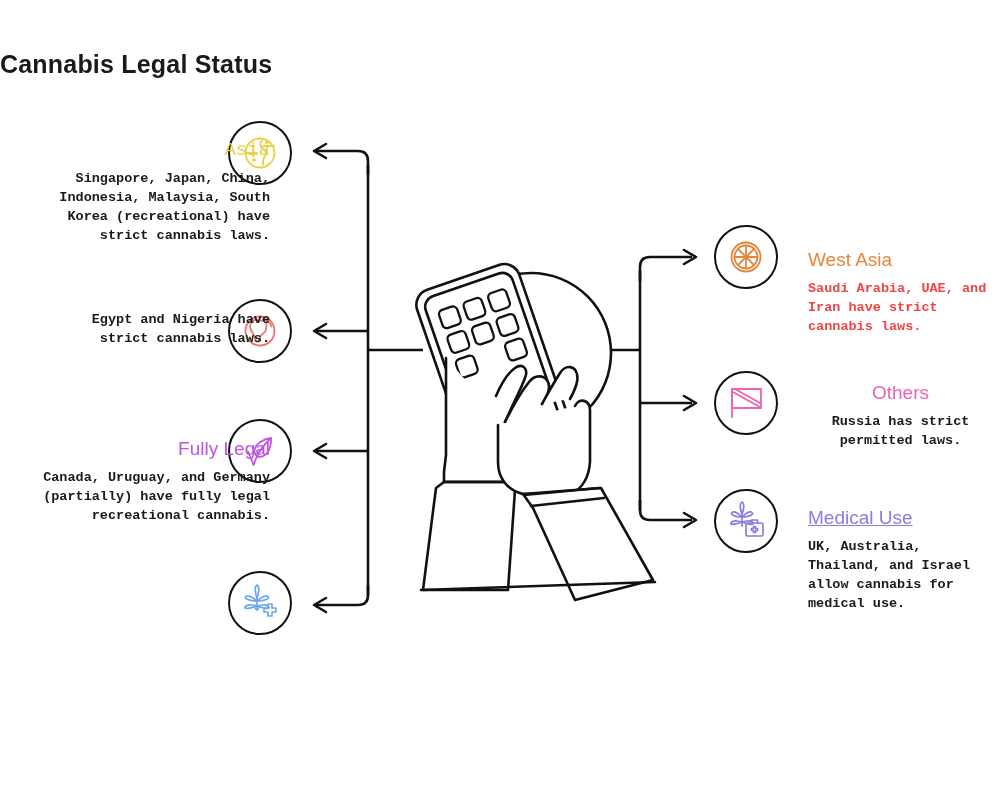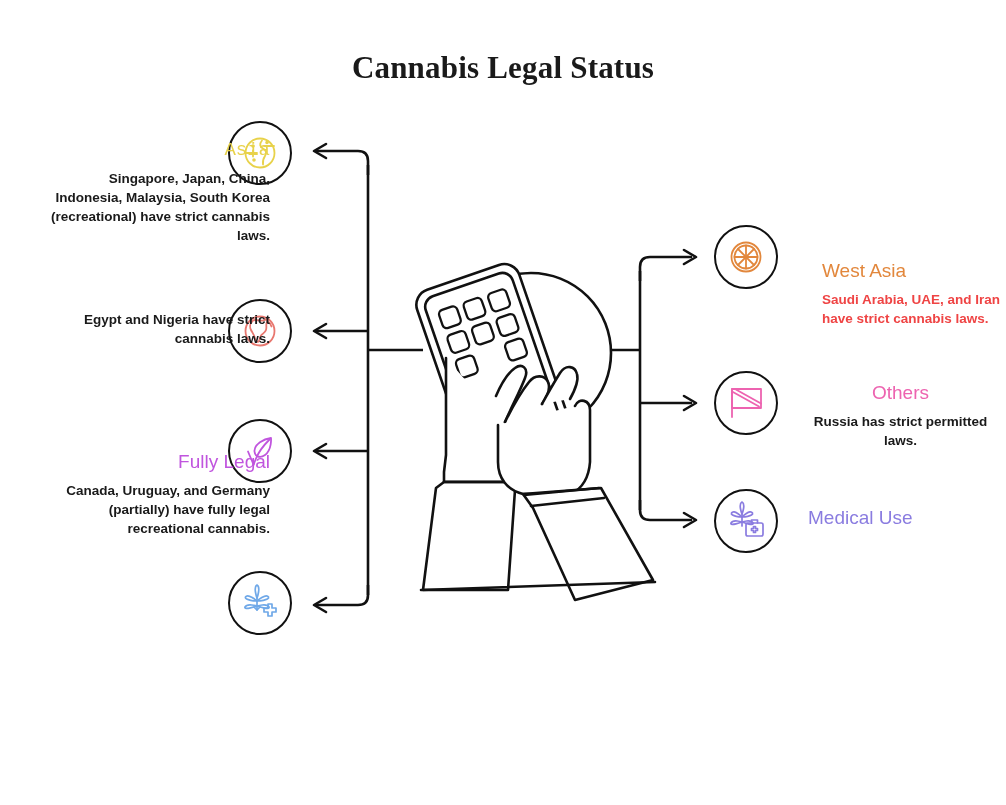--- a/index.html
+++ b/index.html
@@ -19,26 +19,24 @@
     background: #ffffff;
     overflow: hidden;
   }
 
   
   #page-title {
     position: absolute;
     left: 0;
     top: 50px;
     width: 1006px;
-    text-align: center;
-    font-size: 31px;
+    font-size: 25px;
     font-weight: bold;
     color: #1a1a1a;
     letter-spacing: 0.2px;
-    font-family: Liberation Serif, serif;
   }
 
   
   #connectors {
     position: absolute;
     left: 0;
     top: 0;
     width: 1006px;
     height: 805px;
     pointer-events: none;
@@ -82,20 +80,21 @@
 
   .node-label {
     font-size: 19px;
     font-weight: normal;
     line-height: 1.2;
     margin-bottom: 7px;
   }
   .node-desc {
     font-size: 13.5px;
     line-height: 1.42;
+    font-family: Liberation Mono, monospace;
   }
   .node-desc.bold  { font-weight: bold; color: #1a1a1a; }
   .node-desc.grey  { font-weight: bold; color: #ef4444; }
 </style>
 </head>
 <body>
 
 <div id="canvas">
 
   <div id="page-title">Cannabis Legal Status</div>
@@ -215,21 +214,21 @@
 
   <div class="icon-badge" style="left:228px; top:419px;">
     <svg width="40" height="40" viewBox="0 0 40 40" fill="none" stroke="#C055DE" stroke-width="1.8" stroke-linecap="round" stroke-linejoin="round">
       <path d="M31 7 C31 7 32 19 25 24 C19.5 28 14 25 14.5 19.5
                C15 13 23 8 31 7 Z"></path>
       <path d="M29.5 8.5 C24 14 19 20 16 27.5 C14 32.5 13.5 34 13.5 34"></path>
       <path d="M8 20.5 L13.5 33.5"></path>
     </svg>
   </div>
   <div class="node-text left" style="left:40px; top:438px;">
-    <div class="node-label" style="color:#C055DE;margin-top:13px;">Fully Legal</div>
+    <div class="node-label" style="color:#C055DE;">Fully Legal</div>
     <div class="node-desc bold">Canada, Uruguay, and Germany (partially) have fully legal recreational cannabis.</div>
   </div>
 
   <div class="icon-badge" style="left:228px; top:571px;">
     <svg width="42" height="42" viewBox="0 0 42 42" fill="none" stroke="#6FA8E8" stroke-width="1.7" stroke-linecap="round" stroke-linejoin="round">
 
       <path d="M18 28 L18 14"></path>
       <path d="M18 16 C18 16 14 5 18 3 C22 5 18 16 18 16 Z"></path>
       <path d="M18 19 C18 19 9 11 6.5 15 C5 18.5 18 19 18 19 Z"></path>
       <path d="M18 19 C18 19 27 11 29.5 15 C31 18.5 18 19 18 19 Z"></path>
@@ -244,21 +243,21 @@
   <div class="icon-badge" style="left:714px; top:225px;">
     <svg width="40" height="40" viewBox="0 0 40 40" fill="none" stroke="#E2873C" stroke-width="1.8" stroke-linecap="round" stroke-linejoin="round">
       <circle cx="20" cy="20" r="14.5"></circle>
       <circle cx="20" cy="20" r="11.5"></circle>
       <line x1="20" y1="8.5" x2="20" y2="31.5"></line>
       <line x1="8.5" y1="20" x2="31.5" y2="20"></line>
       <line x1="12" y1="12" x2="28" y2="28"></line>
       <line x1="28" y1="12" x2="12" y2="28"></line>
     </svg>
   </div>
-  <div class="node-text right" style="left:808px; top:260px;margin-left:14px;">
+  <div class="node-text right" style="left:808px; top:249px;">
     <div class="node-label" style="color:#E2873C;">West Asia</div>
     <div class="node-desc grey">Saudi Arabia, UAE, and Iran have strict cannabis laws.</div>
   </div>
 
   <div class="icon-badge" style="left:714px; top:371px;">
     <svg width="42" height="42" viewBox="0 0 42 42" fill="none" stroke="#ED63B0" stroke-width="1.8" stroke-linecap="round" stroke-linejoin="round">
       <path d="M7 7 L7 35"></path>
       <rect x="7" y="7" width="29" height="19"></rect>
       <path d="M7 9.5 L34 24.5"></path>
       <path d="M10 7 L36 21.5"></path>
@@ -278,16 +277,17 @@
       <path d="M17 17 C17 17 25 9 27.5 13 C29 16.5 17 17 17 17 Z"></path>
       <path d="M17 22 C17 22 8 19 6 23 C4.5 26.5 17 22 17 22 Z"></path>
       <path d="M17 22 C17 22 26 19 28 23 C29.5 26.5 17 22 17 22 Z"></path>
 
       <rect x="21" y="23" width="17" height="13" rx="1.8"></rect>
       <path d="M26.5 23 L26.5 20 L32.5 20 L32.5 23"></path>
       <path d="M28.5 26.5 L30.5 26.5 L30.5 28.5 L32.5 28.5 L32.5 30.5 L30.5 30.5 L30.5 32.5 L28.5 32.5 L28.5 30.5 L26.5 30.5 L26.5 28.5 L28.5 28.5 Z"></path>
     </svg>
   </div>
   <div class="node-text right" style="left:808px; top:507px;">
-    <div class="node-label" style="color:#8A7CE0;">Medical Use</div>
+    <div class="node-label" style="color:#8A7CE0;text-decoration:underline;">Medical Use</div>
+    <div class="node-desc bold">UK, Australia, Thailand, and Israel allow cannabis for medical use.</div>
   </div>
 
 </div>
 
 </body></html>

